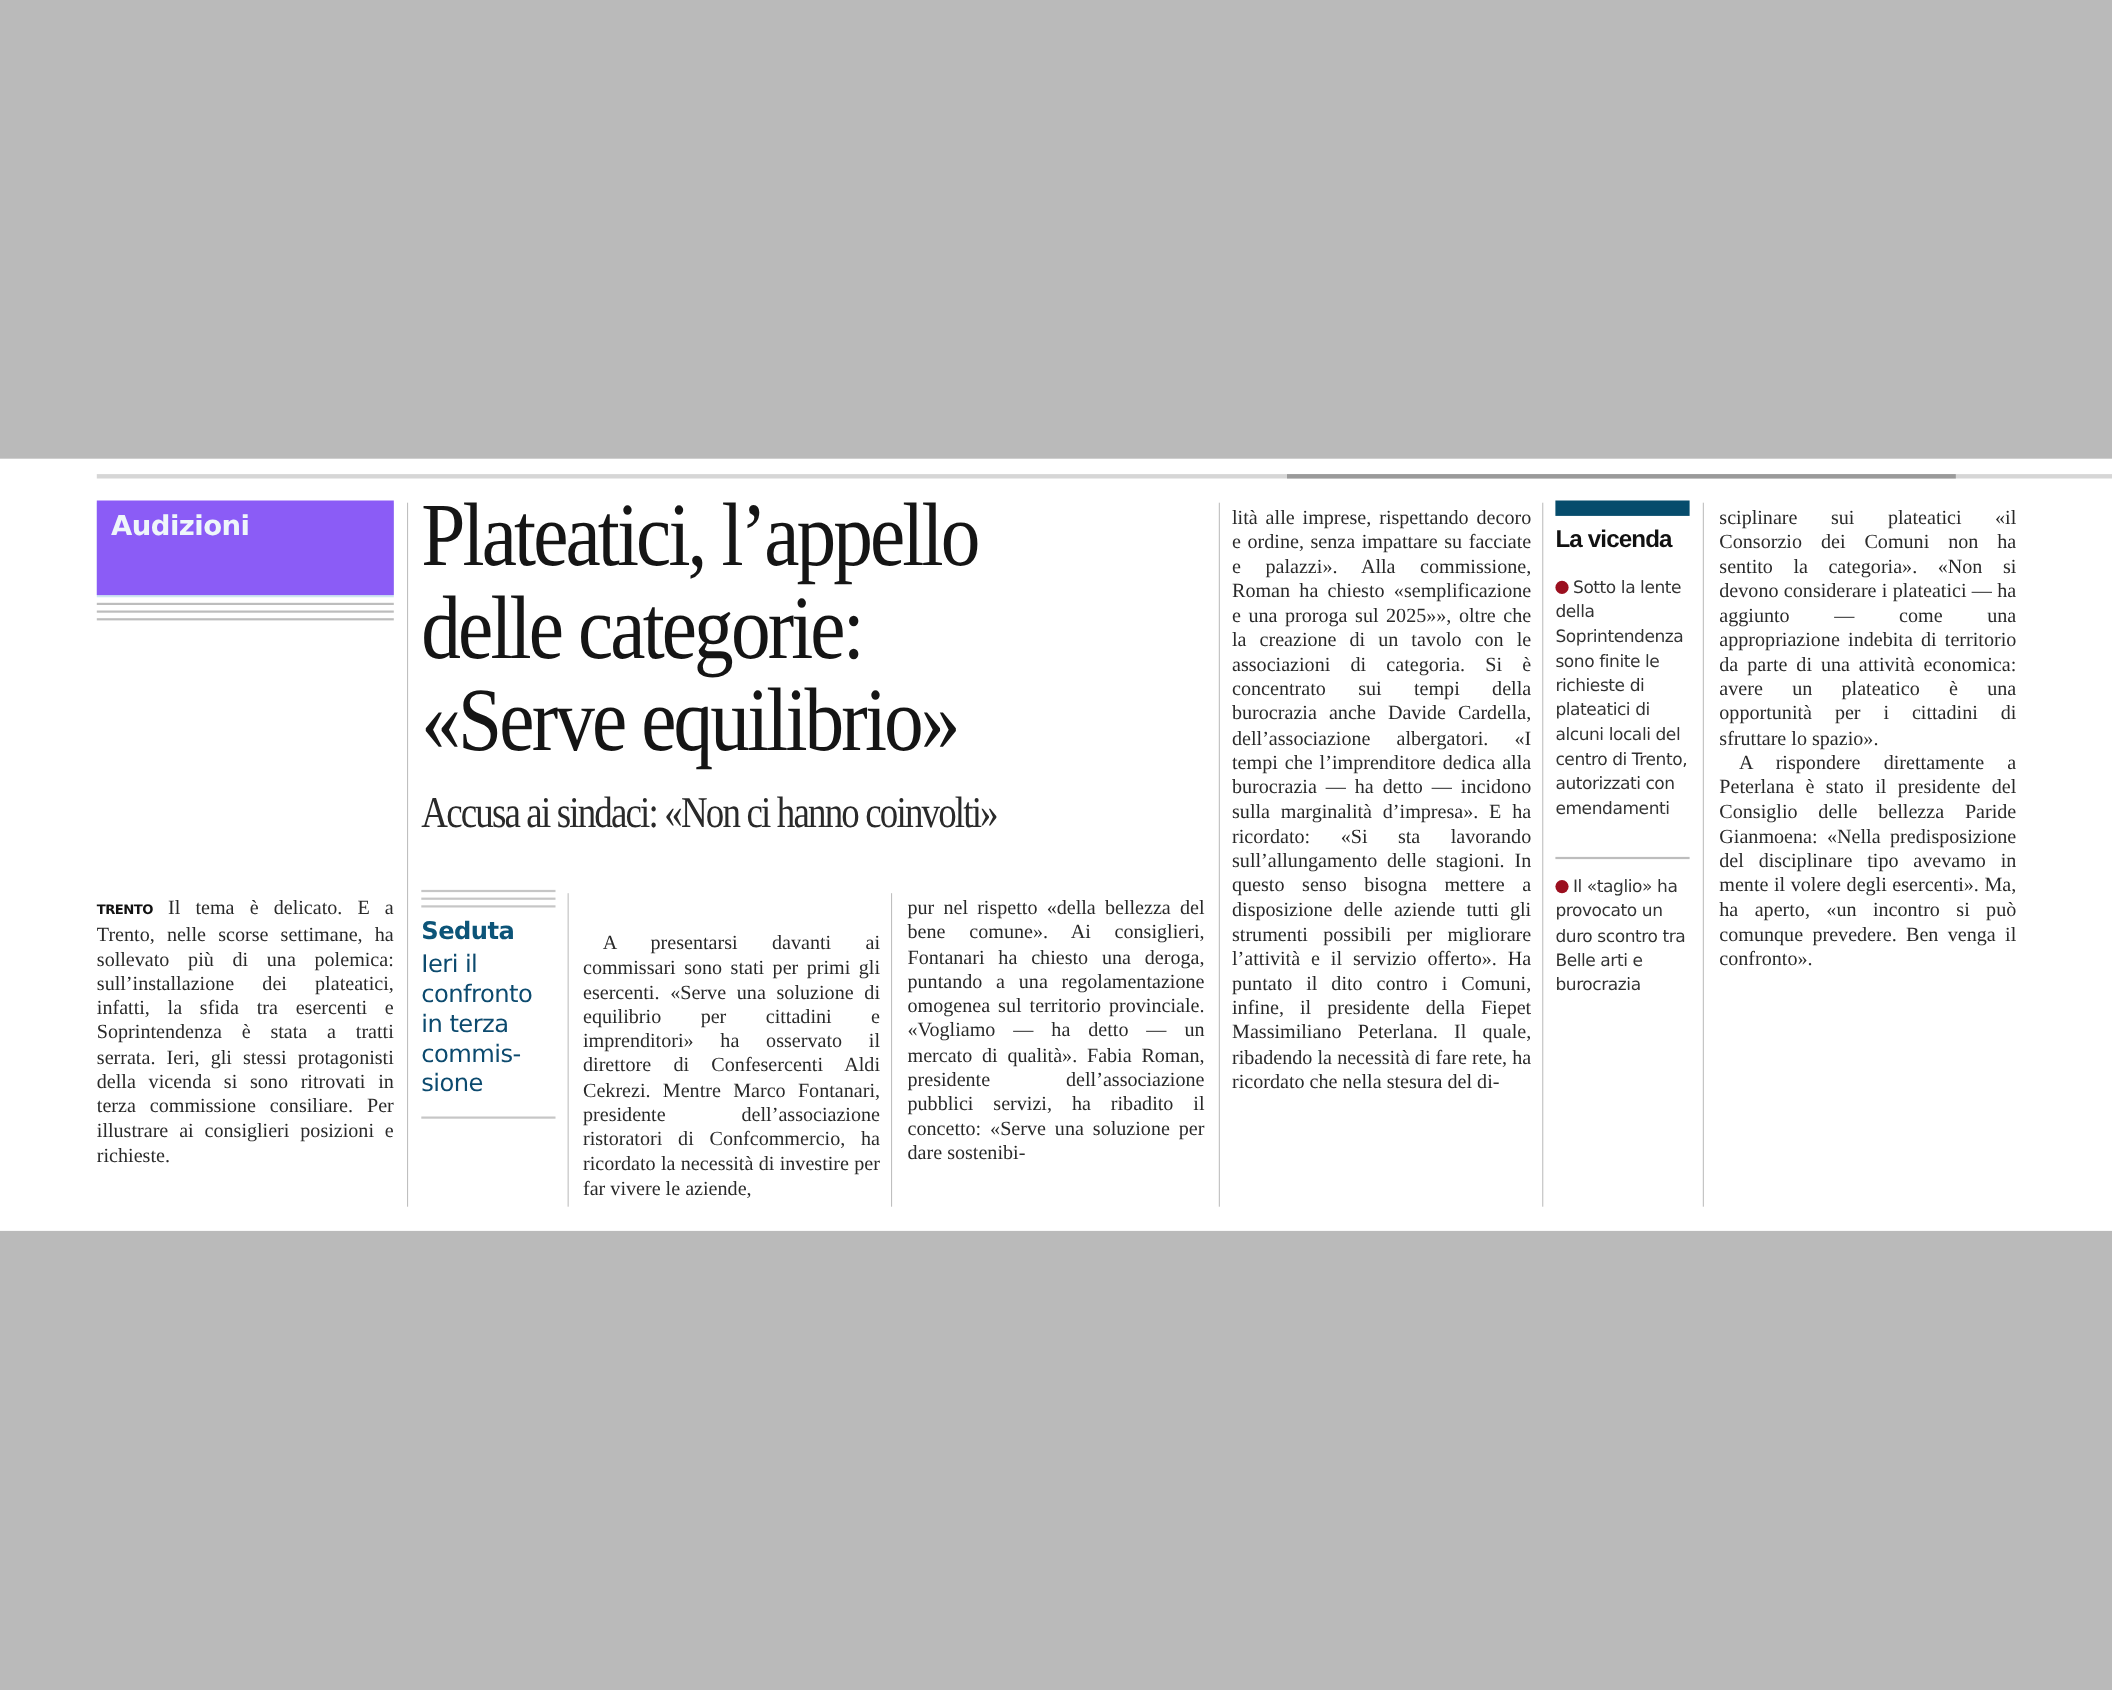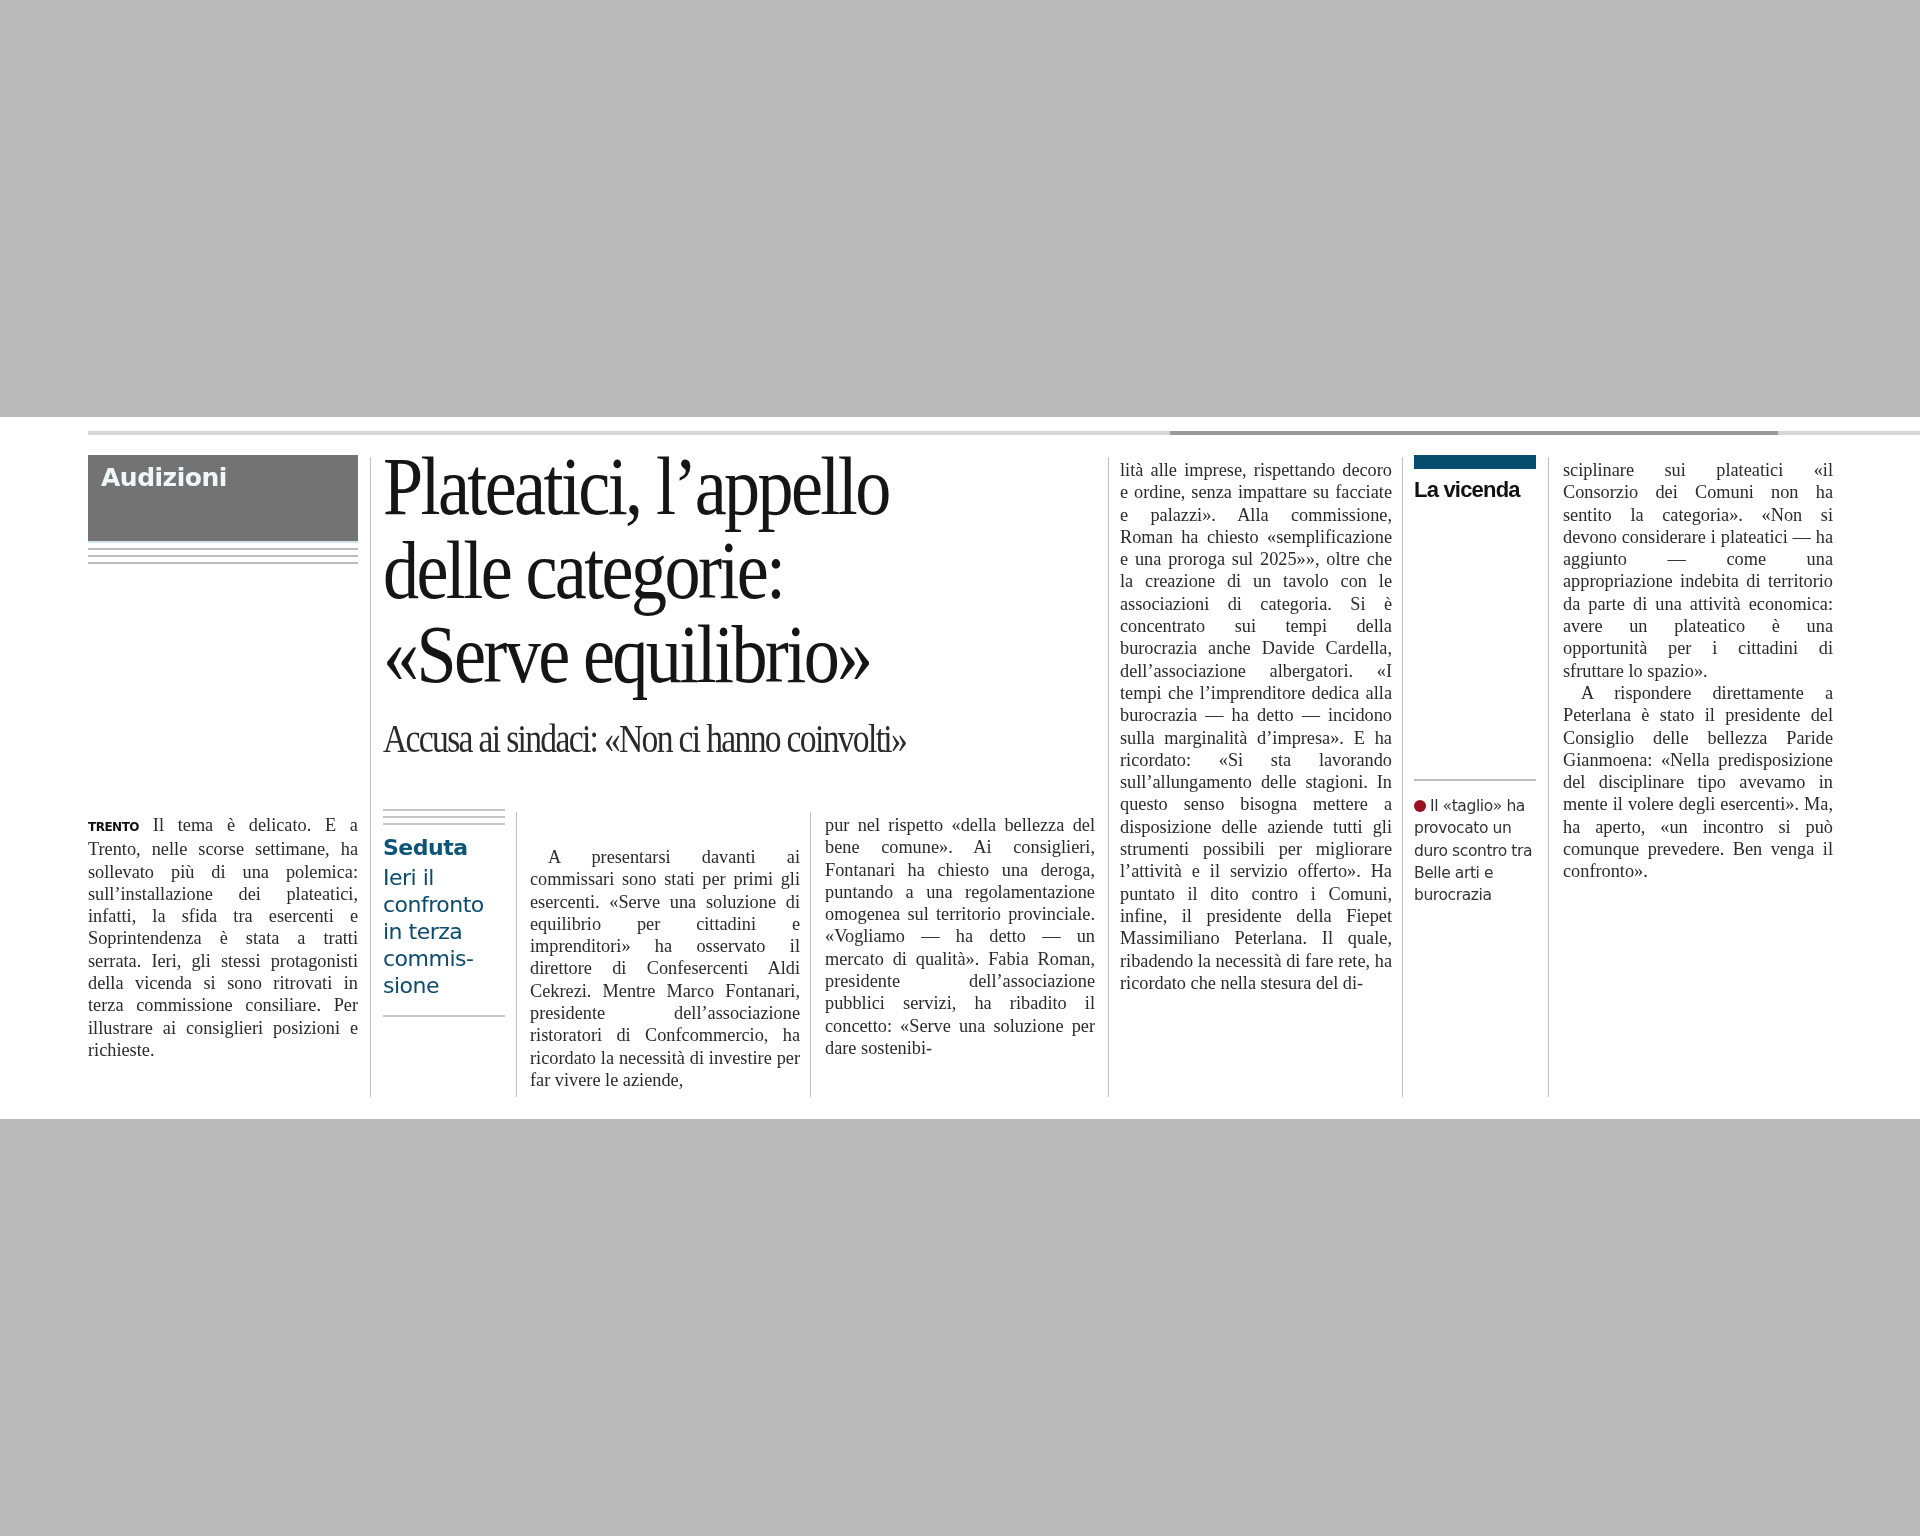--- a/index.html
+++ b/index.html
@@ -23,21 +23,21 @@
   .top-rule-dark {
     position: absolute; left: 1170px; top: 14px; width: 608px; height: 4px;
     background: #9a9a9a;
   }
   .abs { position: absolute; }
   .vline { position: absolute; width: 1px; background: #bfbfbf; }
 
   
   .section-tag {
     left: 88px; top: 38px; width: 270px; height: 86px;
-    background: #737373;
+    background: #8b5cf6;
     box-shadow: 0 2px 0 #cfe6f1;
   }
   .section-tag span {
     position: absolute; left: 13px; top: 8px;
     font-family: "DejaVu Sans", sans-serif; font-weight: bold;
     font-size: 25px; color: #eef6fa; letter-spacing: -0.5px;
   }
   .tag-lines { left: 88px; top: 131px; width: 270px; }
   .tag-lines div { height: 2px; background: #bdbdbd; margin-bottom: 5px; }
 
@@ -159,20 +159,23 @@
   <div class="vline" style="left:1108px; top:40px; height:640px;"></div>
 
   <div class="abs body-text" style="left:1120px; top:42px; width:272px;">
     <p>lità alle imprese, rispettando decoro e ordine, senza impattare su facciate e palazzi». Alla commissione, Roman ha chiesto «semplificazione e una proroga sul 2025»», oltre che la creazione di un tavolo con le associazioni di categoria. Si è concentrato sui tempi della burocrazia anche Davide Cardella, dell’associazione albergatori. «I tempi che l’imprenditore dedica alla burocrazia — ha detto — incidono sulla marginalità d’impresa». E ha ricordato: «Si sta lavorando sull’allungamento delle stagioni. In questo senso bisogna mettere a disposizione delle aziende tutti gli strumenti possibili per migliorare l’attività e il servizio offerto». Ha puntato il dito contro i Comuni, infine, il presidente della Fiepet Massimiliano Peterlana. Il quale, ribadendo la necessità di fare rete, ha ricordato che nella stesura del di-</p>
   </div>
 
   <div class="vline" style="left:1402px; top:40px; height:640px;"></div>
 
   <div class="abs side-bar"></div>
   <div class="abs side-title">La vicenda</div>
+  <div class="abs side-item" style="top:106px;">
+    <span class="bullet"></span><span>Sotto la lente della Soprintendenza sono finite le richieste di plateatici di alcuni locali del centro di Trento, autorizzati con emendamenti</span>
+  </div>
   <div class="abs side-sep"></div>
   <div class="abs side-item" style="top:378px;">
     <span class="bullet"></span><span>Il «taglio» ha provocato un duro scontro tra Belle arti e burocrazia</span>
   </div>
 
   <div class="vline" style="left:1548px; top:40px; height:640px;"></div>
 
   <div class="abs body-text" style="left:1563px; top:42px; width:270px;">
     <p>sciplinare sui plateatici «il Consorzio dei Comuni non ha sentito la categoria». «Non si devono considerare i plateatici — ha aggiunto — come una appropriazione indebita di territorio da parte di una attività economica: avere un plateatico è una opportunità per i cittadini di sfruttare lo spazio».</p>
     <p class="indent">A rispondere direttamente a Peterlana è stato il presidente del Consiglio delle bellezza Paride Gianmoena: «Nella predisposizione del disciplinare tipo avevamo in mente il volere degli esercenti». Ma, ha aperto, «un incontro si può comunque prevedere. Ben venga il confronto».</p>

